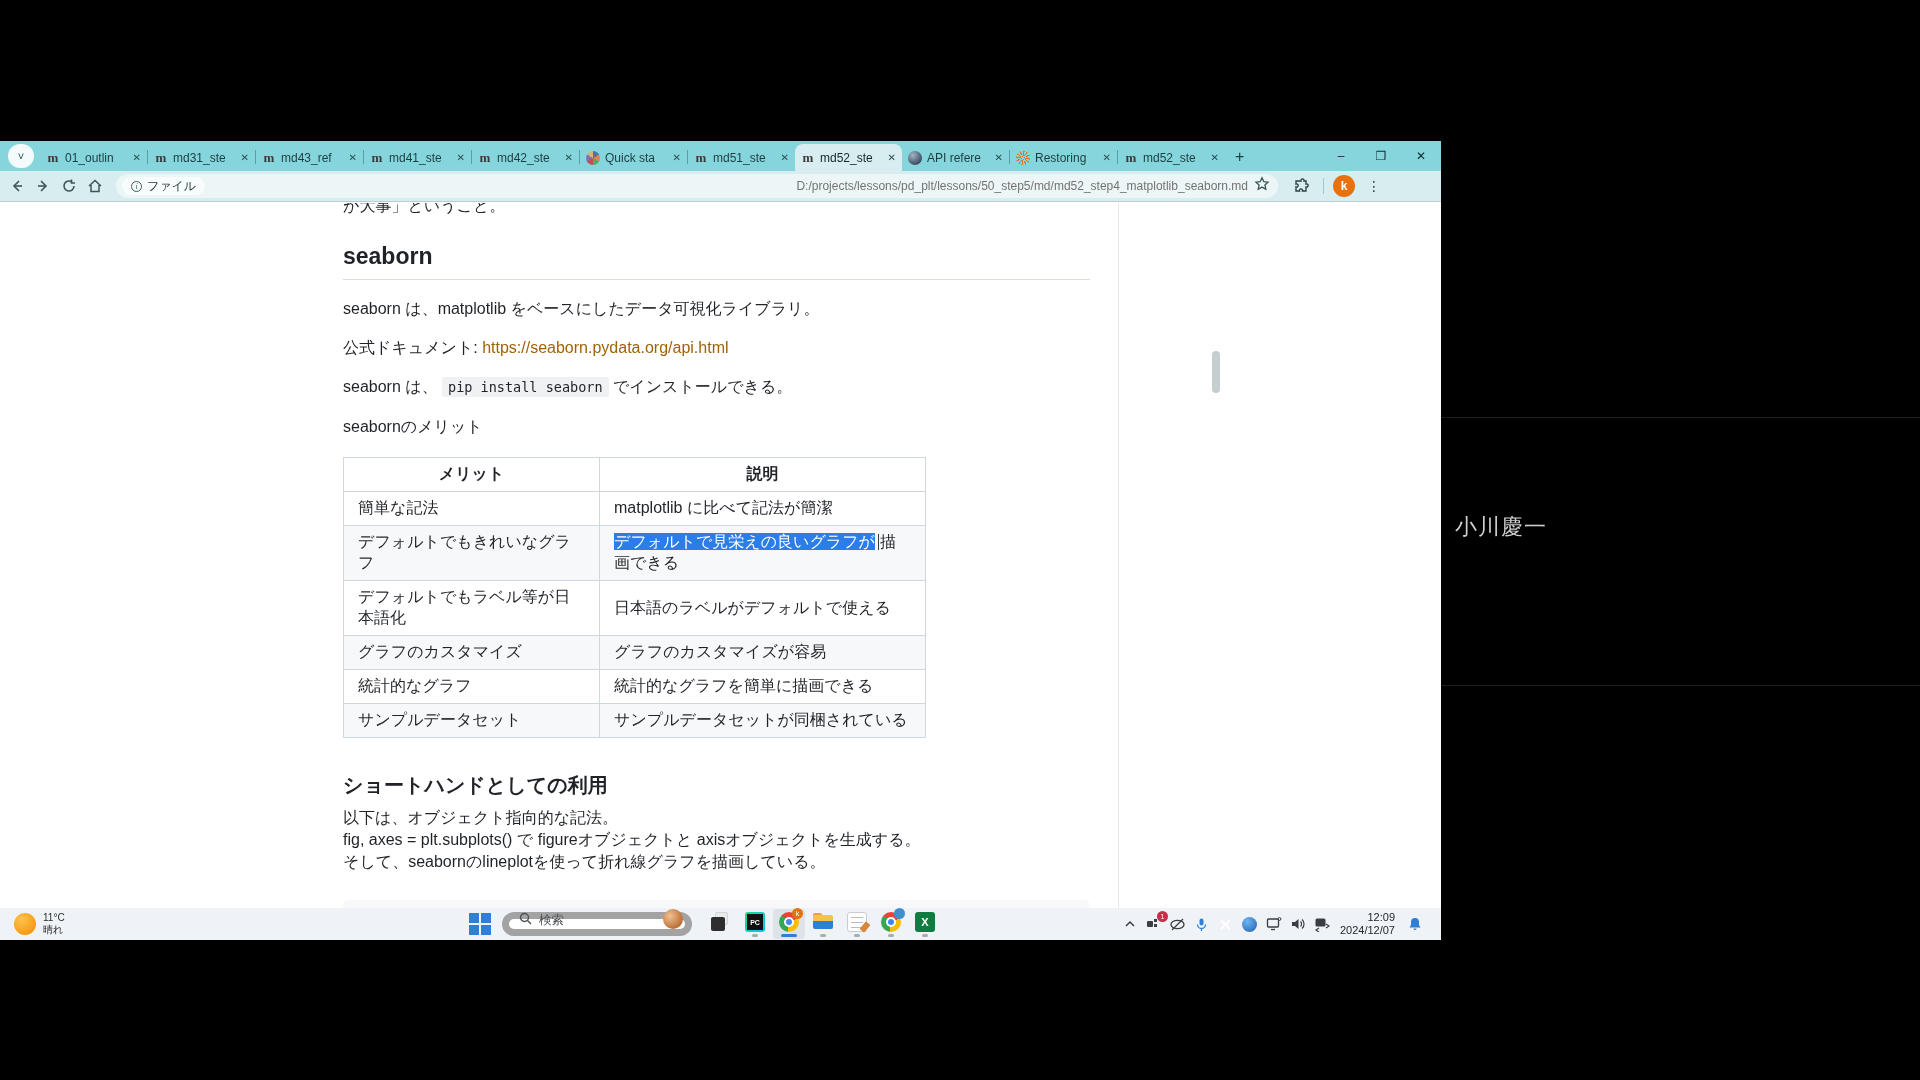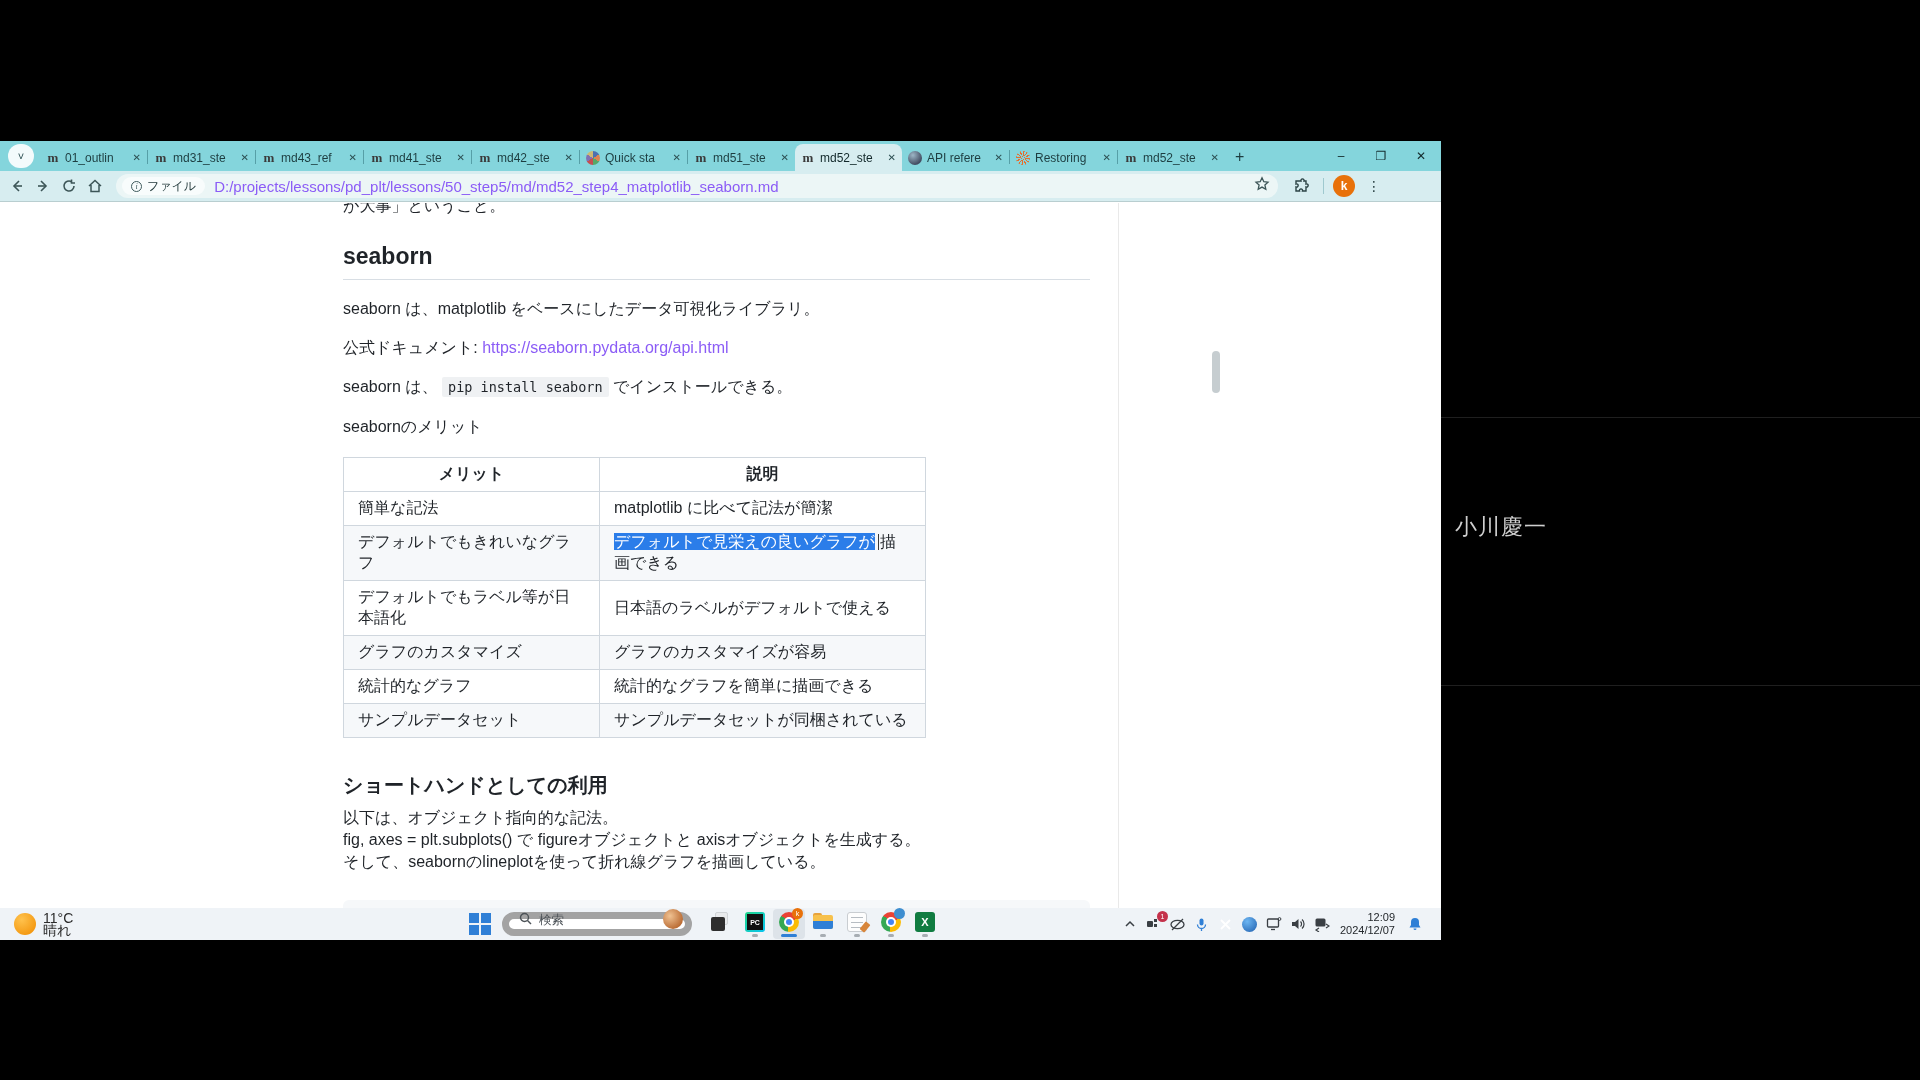--- a/index.html
+++ b/index.html
@@ -44,39 +44,39 @@
   .nav-ic svg { display:block; }
   .toolbar .sp { width:4px; flex:none; }
   .omnibox { height:24px; flex:none; width:1162px; margin-left:8px; background:#ecf6f6; border-radius:12px;
     display:flex; align-items:center; padding:0 8px 0 6px; }
   .chip { height:18px; background:#f8fcfc; border-radius:9px; display:flex; align-items:center;
     padding:0 9px; margin-right:9px; flex:none; }
   .chip .info-i { width:11px; height:11px; border:1px solid #3e5a5c; border-radius:50%; color:#3e5a5c;
     font-size:8px; line-height:9px; text-align:center; margin-right:5px;
     font-family:"Liberation Serif",serif; font-style:italic; }
   .chip-label { font-size:12px; color:#22393b; }
-  .url-text { font-size:15px; color:#8b5cf6; white-space:nowrap; overflow:hidden; flex:1; }
+  .url-text { font-size:12px; color:#737373; white-space:nowrap; overflow:hidden; flex:1;text-align:right; }
   .omni-star { flex:none; margin-left:6px; }
   .tb-right { display:flex; align-items:center; margin-left:10px; }
   .tb-divider { width:1px; height:16px; background:#9fc9cf; margin:0 9px; }
   .avatar { width:22px; height:22px; border-radius:50%; background:#e8710a; color:#fff; font-size:12px;
     font-weight:bold; display:flex; align-items:center; justify-content:center; }
   .kebab { font-size:14px; color:#2c4345; margin:0 12px; }
 
   
   .content { position:absolute; left:0; top:62px; width:1223px; height:705px; background:#fff; overflow:hidden;padding-left:16px; }
   .v-divider { position:absolute; left:1118px; top:0; width:1px; height:705px; background:#e9e9e9; }
   .scrollbar-thumb { position:absolute; right:3px; top:148px; width:8px; height:42px; background:#c6cdd0; border-radius:4px; }
   .md-body { position:absolute; left:343px; top:0; width:747px; color:#1f2328; }
   .clipped-line { height:13px; overflow:hidden; }
   .clipped-line span { display:block; margin-top:-7px; font-size:16px; }
   h2.seaborn-h { margin-top:27px; font-size:23px; font-weight:bold; padding-bottom:9px;
     border-bottom:1px solid #d8dee4; }
   .md-p { margin-top:18px; font-size:16px; line-height:21px; }
-  .md-link { color:#8b5cf6; text-decoration:none; }
+  .md-link { color:#a16207; text-decoration:none; }
   .code-chip { font-family:"DejaVu Sans Mono","Liberation Mono",monospace; font-size:13.5px;
     background:#eff1f3; border-radius:2px; padding:2px 6px; }
   table.merits { margin-top:20px; border-collapse:collapse; font-size:16px; }
   table.merits th, table.merits td { border:1px solid #d0d7de; padding:6px 14px; }
   table.merits th { font-weight:bold; text-align:center; }
   table.merits th:first-child, table.merits td:first-child { width:256px; }
   table.merits th:last-child, table.merits td:last-child { width:326px; }
   tr.striped td { background:#f6f8fa; }
   .sel { background:#2b7de9; color:#fff; }
   .ibeam { display:inline-block; width:1px; height:16px; background:#3a3a3a; vertical-align:-3px; margin:0 1px 0 3px; }
@@ -84,21 +84,21 @@
   .md-p.multiline { line-height:22px; margin-top:8px; }
   .code-block { margin-top:27px; background:#f6f8fa; border-radius:6px; padding:24px 26px; 
     font-family:"DejaVu Sans Mono","Liberation Mono",monospace; font-size:14.5px; }
 
   
   .taskbar { position:absolute; left:0; top:767px; width:1441px; height:32px; background:#eff3f7;
     display:flex; align-items:center; }
   .weather { display:flex; align-items:center; margin-left:14px; }
   .weather-ic { width:22px; height:22px; border-radius:50%;
     background:radial-gradient(circle at 35% 30%,#ffc24d,#f08c00); margin-right:7px; }
-  .weather-txt { font-size:14px; color:#2b2b2b; line-height:12px; }
+  .weather-txt { font-size:10px; color:#2b2b2b; line-height:12px; }
   .tb-center { position:absolute; left:468px; top:0; height:32px; display:flex; align-items:center; }
   .start-btn { width:24px; height:24px; display:grid; grid-template-columns:10px 10px; grid-gap:2px;
     padding:1px; align-content:center; justify-content:center; }
   .start-btn i { width:10px; height:10px; background:#2f7fd6; }
   .search-pill { width:190px; height:24px; background:#fff; border:7px solid #a3a3a3; border-radius:13px;
     margin-left:10px; display:flex; align-items:flex-end; padding:0 2px 0 10px; }
   .search-pill .q { margin-right:7px; }
   .search-label { font-size:12.5px; color:#4c5257; flex:1; }
   .planet { width:20px; height:20px; border-radius:50%;
     background:radial-gradient(circle at 35% 35%,#f0c292,#b96a32 75%); }

